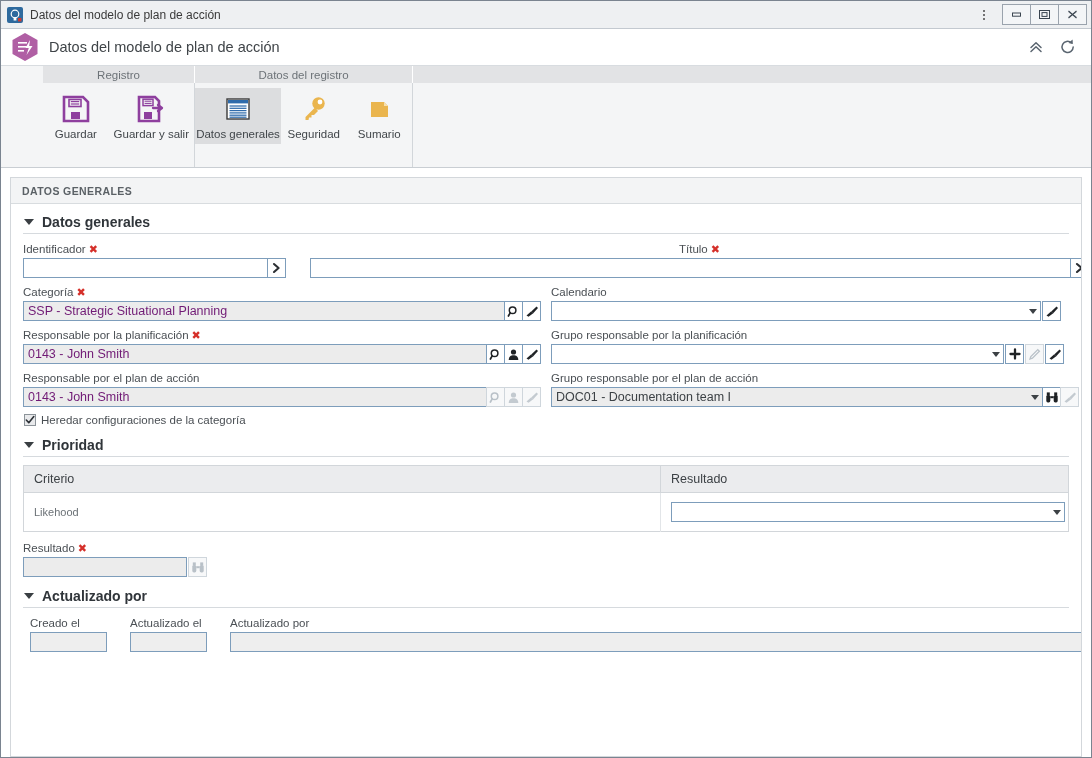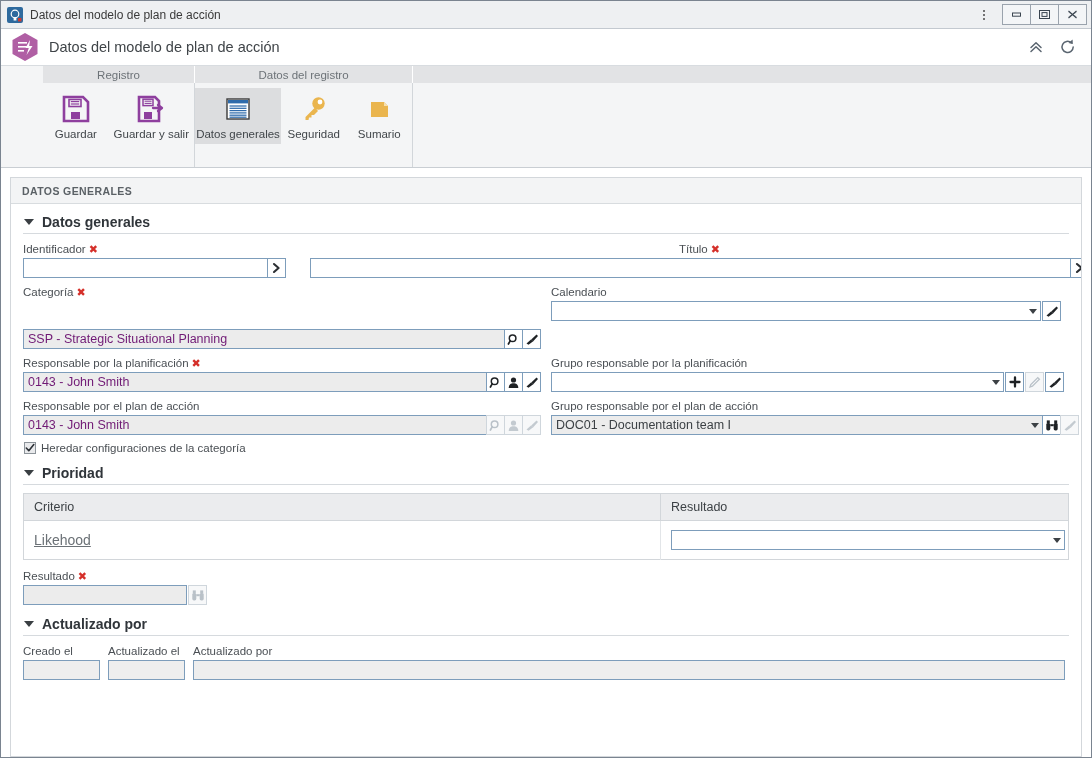--- a/index.html
+++ b/index.html
@@ -333,33 +333,32 @@
     text-align: left;
     font-size: 12.5px;
     font-weight: normal;
     color: #3c4145;
     padding: 6px 10px;
     border-bottom: 1px solid #d2d6da;
     border-right: 1px solid #d2d6da;
   }
   table.ptable th:last-child { border-right: none; }
   table.ptable td {
-    font-size: 14px;
+    font-size: 11px;
     color: #6b7176;
     padding: 9px 10px;
     border-right: 1px solid #e2e5e8;
     vertical-align: middle;
-    text-decoration: underline;
   }
   table.ptable td:last-child { border-right: none; }
   table.ptable tr.alt td { background: #eeeff0; }
   table.ptable tr.plain td { background: #ffffff; }
 
   
-  .ubrow { display: flex; gap: 8px; }
+  .ubrow { display: flex; gap: 23px; margin-left: 7px; }
 
   svg { shape-rendering: geometricPrecision; }
 </style>
 </head>
 <body>
 
 <div class="window">
 
   <div class="titlebar">
     <div class="titlebar-icon">
@@ -538,21 +537,21 @@
               <div class="ibtn">
                 <svg width="11" height="12" viewBox="0 0 11 12">
                     <path d="M3 2 L7.6 6 L3 10" fill="none" stroke="#2c2f33" stroke-width="2.1" stroke-linecap="round" stroke-linejoin="round"></path>
                   </svg>
               </div>
             </div>
           </div>
         </div>
 
         <div class="row">
-          <div class="col" style="width:518px;gap:28px;">
+          <div class="col" style="width:518px;">
             <div class="flabel">
               <span>Categoría</span>
               <span class="req">✖</span>
             </div>
             <div class="fctl">
               <input class="inp ro" style="width: 482px;" readonly="" value="SSP - Strategic Situational Planning">
               <div class="ibtn">
                 <svg width="13" height="13" viewBox="0 0 13 13">
                     <circle cx="5.6" cy="5.2" r="3.3" fill="none" stroke="#1f2225" stroke-width="1.5"></circle>
                     <line x1="3.2" y1="7.8" x2="1.4" y2="11" stroke="#1f2225" stroke-width="1.7" stroke-linecap="round"></line>

